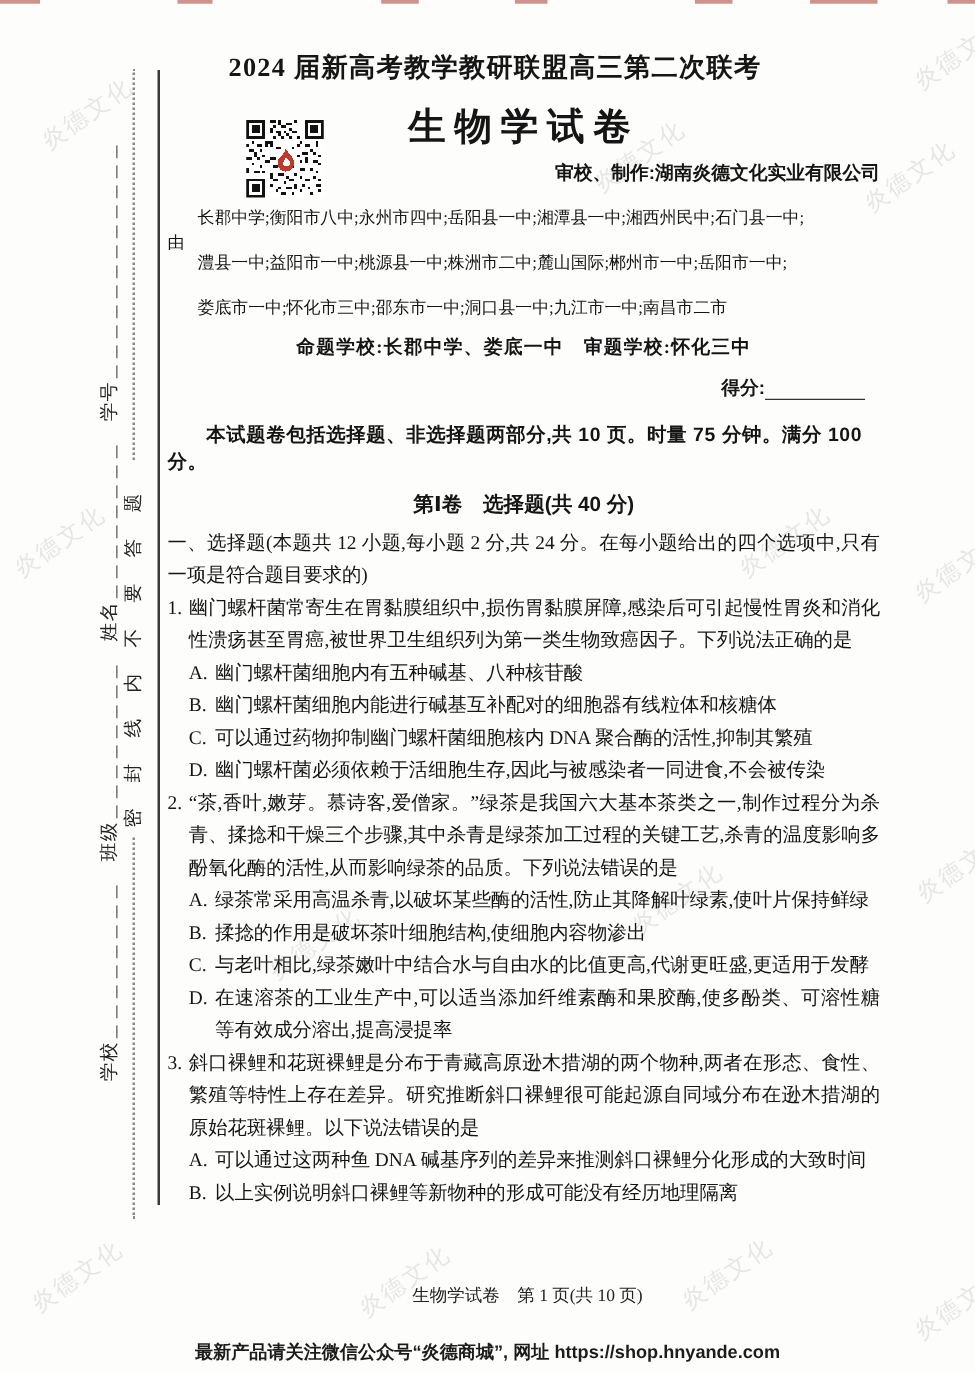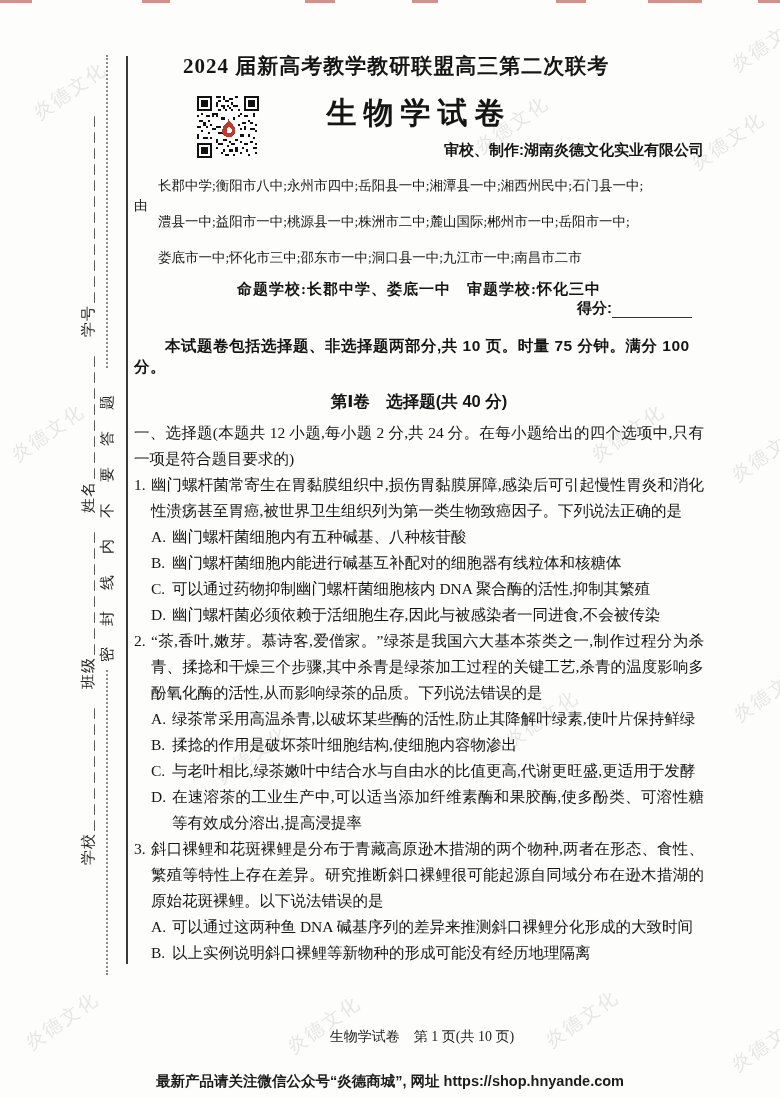--- a/index.html
+++ b/index.html
@@ -24,36 +24,36 @@
     color:#222;letter-spacing:1px;
   }
   .seal-phrase{
     position:absolute;left:97px;top:668px;width:300px;height:20px;line-height:20px;
     transform:rotate(-90deg);transform-origin:0 0;font-size:15px;white-space:nowrap;
     background:#fdfdfc;text-align:center;letter-spacing:21px;color:#222;
   }
   
   .qr{position:absolute;left:197px;top:96px;width:62px;height:62px;}
   
-  .content{position:absolute;left:134px;top:52px;width:570px;}
+  .content{position:absolute;left:134px;top:40px;width:570px;}
   .exam-title{text-align:center;padding-right:46px;font-size:21px;font-weight:bold;letter-spacing:1px;}
   .subject-title{
     text-align:center;margin-top:13px;font-size:30px;font-weight:bold;letter-spacing:7px;
     font-family:"Liberation Sans","DejaVu Sans",sans-serif;
   }
   .producer{
     text-align:right;margin-top:7px;font-size:15px;font-weight:bold;
     font-family:"Liberation Sans","DejaVu Sans",sans-serif;
   }
   .school-block{display:flex;margin-top:8px;font-size:13.5px;}
   .by-label{flex:none;width:24px;padding-top:29px;}
   .school-lines{flex:1;line-height:36px;text-align:justify;}
   .joint-label{flex:none;width:62px;padding-top:31px;font-size:13.5px;}
   .proposer{ text-align:center;margin-top:4px;font-size:15px;font-weight:bold;letter-spacing:1px;}
-  .score-row{text-align:right;padding-right:12px;font-size:15px;font-weight:bold;
+  .score-row{text-align:right;margin-top:14px;padding-right:12px;font-size:15px;font-weight:bold;
     font-family:"Liberation Sans","DejaVu Sans",sans-serif;}
   .score-blank{display:inline-block;width:80px;border-bottom:1.5px solid #333;height:14px;vertical-align:bottom;}
   .exam-info{margin-top:18px;font-size:15.5px;font-weight:600;text-indent:2em;
     font-family:"Liberation Sans","DejaVu Sans",sans-serif;letter-spacing:0.5px;}
   .part-title{text-align:center;margin-top:13px;margin-bottom:7px;font-size:16.5px;font-weight:bold;
     font-family:"Liberation Sans","DejaVu Sans",sans-serif;}
   .body-text{font-size:15.5px;line-height:26px;}
   .instruction{text-align:justify;}
   .instr-lead{font-weight:normal;font-family:"Liberation Sans","DejaVu Sans",sans-serif;}
   .q{display:flex;}

